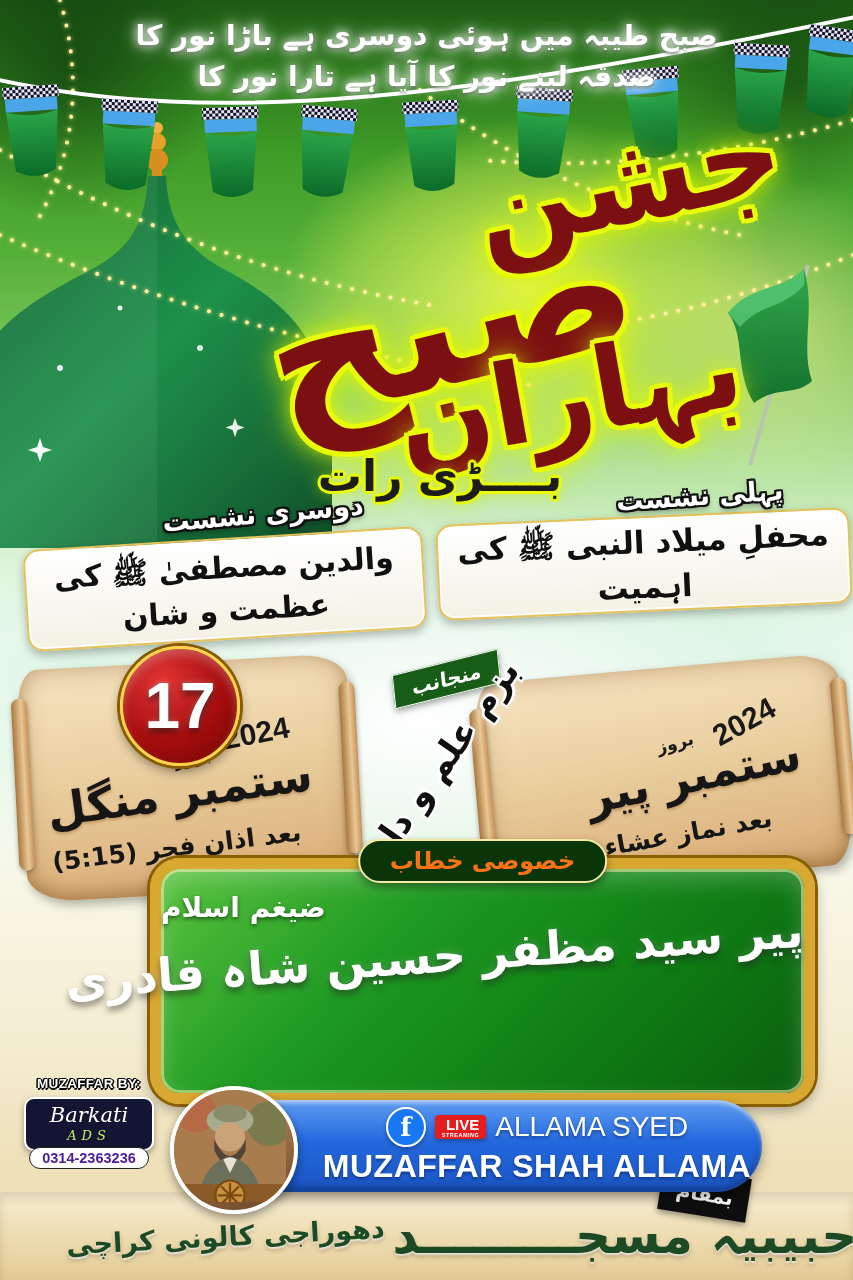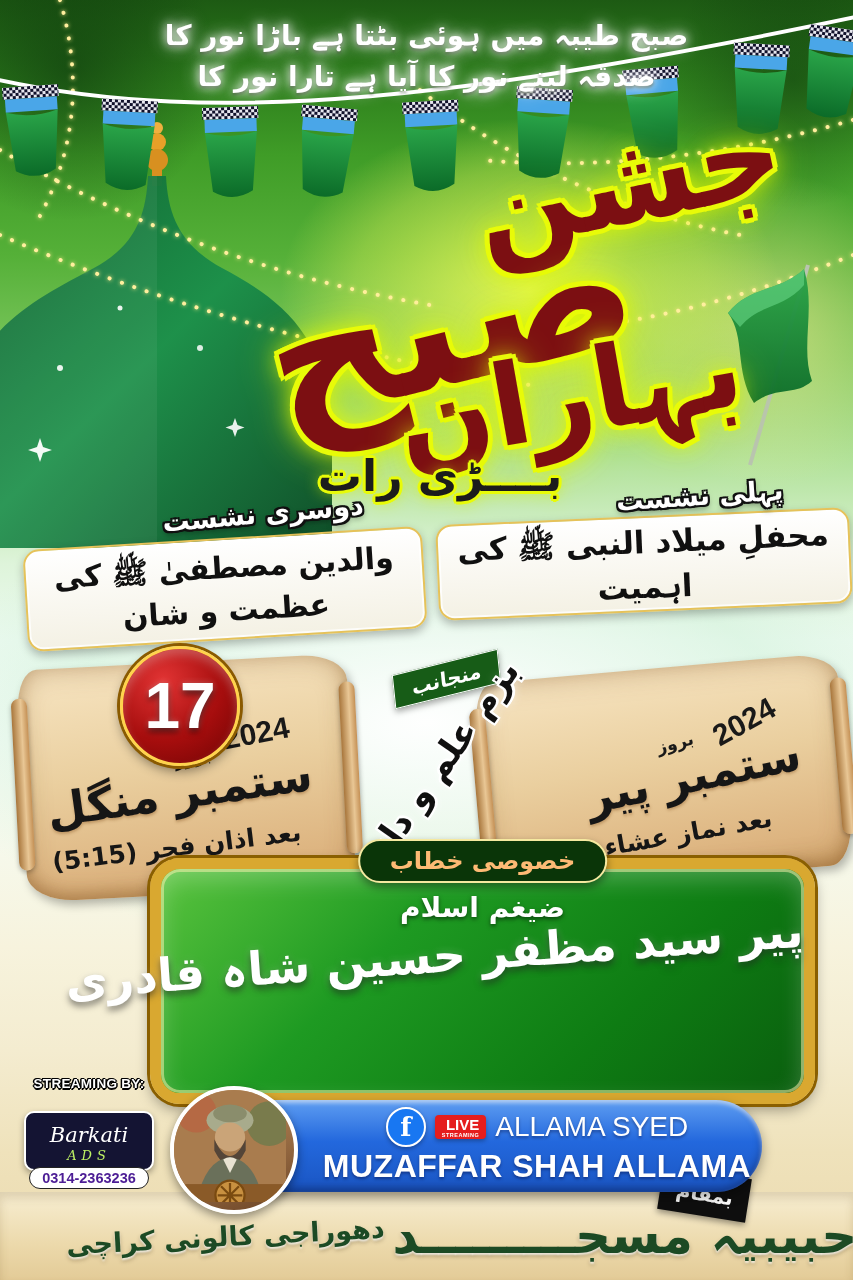--- a/index.html
+++ b/index.html
@@ -104,35 +104,35 @@
       2px 2px 0 #fff,-2px -2px 0 #fff,2px -2px 0 #fff,-2px 2px 0 #fff,0 0 12px #fff;}
 
   
   .speaker-banner{left:150px;top:858px;width:643px;height:224px;z-index:4;
     background:linear-gradient(135deg,#59c33e,#1e9a22 35%,#0e7c13 70%,#0a5e0e);
     border:11px solid #d9a830;border-radius:30px;
     box-shadow:0 0 0 3px #8a5f00,0 6px 14px rgba(0,0,0,.35),
       inset 0 0 0 3px rgba(255,243,176,.5), inset 0 10px 24px rgba(255,255,255,.25);}
   .special-pill{position:absolute;left:50%;top:-30px;transform:translateX(-50%);
     background:#0a3508;border:2px solid #f5e9a0;border-radius:24px;padding:6px 30px;
-    color:#fdba74;font-size:24px;font-weight:bold;direction:rtl;white-space:nowrap;
+    color:#f97316;font-size:24px;font-weight:bold;direction:rtl;white-space:nowrap;
     box-shadow:0 4px 8px rgba(0,0,0,.4);}
-  .honorific{margin-top:22px;text-align:center;direction:rtl;color:#fff;
+  .honorific{margin-top:22px;text-align:left;direction:rtl;color:#fff;
     font-size:28px;font-weight:bold;text-shadow:0 2px 4px rgba(0,0,0,.55);}
   .speaker-name{margin-top:2px;text-align:center;direction:rtl;color:#fff;
     font-size:46px;font-weight:bold;transform:rotate(-4deg);white-space:nowrap;
     text-shadow:0 4px 7px rgba(0,0,0,.5),0 0 10px rgba(255,255,255,.25);}
 
   
   .designer{left:24px;top:1076px;width:130px;z-index:5;text-align:center;
     font-family:"Liberation Sans",sans-serif;}
   .d-head{color:#fff;font-size:13.5px;font-weight:bold;letter-spacing:.3px;
     text-shadow:1.5px 0 0 #000,-1.5px 0 0 #000,0 1.5px 0 #000,0 -1.5px 0 #000,1px 1px 0 #000,-1px -1px 0 #000;}
-  .d-card{margin-top:20px;background:#141433;border:2px solid #fff;border-radius:10px;
-    padding:10px 2px 6px;box-shadow:0 3px 6px rgba(0,0,0,.35);}
+  .d-card{margin-top:6px;background:#141433;border:2px solid #fff;border-radius:10px;
+    padding:4px 2px 6px;box-shadow:0 3px 6px rgba(0,0,0,.35);}
   .d-brand{color:#fff;font-family:"DejaVu Serif",serif;font-style:italic;font-size:21px;}
   .d-sub{color:#bef264;font-family:"DejaVu Serif",serif;font-style:italic;font-size:13px;letter-spacing:5px;margin-top:1px;}
   .d-phone{margin:-4px auto 0;background:#fff;border:1.5px solid #222;border-radius:12px;
     width:118px;padding:2px 0;color:#4c1d95;font-size:14.5px;font-weight:bold;position:relative;}
 
   
   .live-bar{left:228px;top:1100px;width:534px;height:92px;z-index:5;border-radius:46px;
     background:linear-gradient(180deg,#5f9ef2,#2368dd 45%,#1a55c2);
     box-shadow:0 5px 12px rgba(0,0,0,.35), inset 0 3px 4px rgba(255,255,255,.55), inset 0 -4px 8px rgba(0,0,30,.35);
     display:flex;flex-direction:column;align-items:center;justify-content:center;
@@ -273,21 +273,21 @@
     </g>
 
     <g transform="translate(720,275)">
       <line x1="88" y1="-10" x2="30" y2="190" stroke="#b9c4b0" stroke-width="4"></line>
       <path d="M84,-6 C58,18 30,10 8,38 C26,62 14,96 34,128 C58,110 74,122 92,106 C80,72 96,34 84,-6 Z" fill="url(#flagG)" opacity=".95"></path>
       <path d="M84,-6 C58,18 30,10 8,38 L20,52 C40,28 64,34 84,10 Z" fill="#5fce7e" opacity=".7"></path>
     </g>
   </svg>
 
   <div class="abs poem">
-    <div>صبح طیبہ میں ہوئی بٹتا ہے باڑا نور کا</div>
+    <div>صبح طیبہ میں ہوئی دوسری ہے باڑا نور کا</div>
     <div>صدقہ لینے نور کا آیا ہے تارا نور کا</div>
   </div>
 
   <div class="abs t-word t-jashn">جشن</div>
   <div class="abs t-word t-subh">صبح</div>
   <div class="abs t-word t-baharan">بہاراں</div>
   <div class="abs t-sub">بــــڑی رات</div>
 
   <div class="abs s-label s-label-1">پہلی نشست</div>
   <div class="abs s-box s-box-1">
@@ -323,21 +323,21 @@
   <div class="abs org-badge">منجانب</div>
   <div class="abs org-name">بزم علم و دانش</div>
 
   <div class="abs speaker-banner">
     <div class="special-pill">خصوصی خطاب</div>
     <div class="honorific">ضیغم اسلام</div>
     <div class="speaker-name">پیر سید مظفر حسین شاہ قادری</div>
   </div>
 
   <div class="abs designer">
-    <div class="d-head">STREAMING BY:</div>
+    <div class="d-head">MUZAFFAR BY:</div>
     <div class="d-card">
       <div class="d-brand">Barkati</div>
       <div class="d-sub">ADS</div>
     </div>
     <div class="d-phone">0314-2363236</div>
   </div>
 
   <div class="abs live-bar">
     <div class="lb-row">
       <div class="fb-circle">

